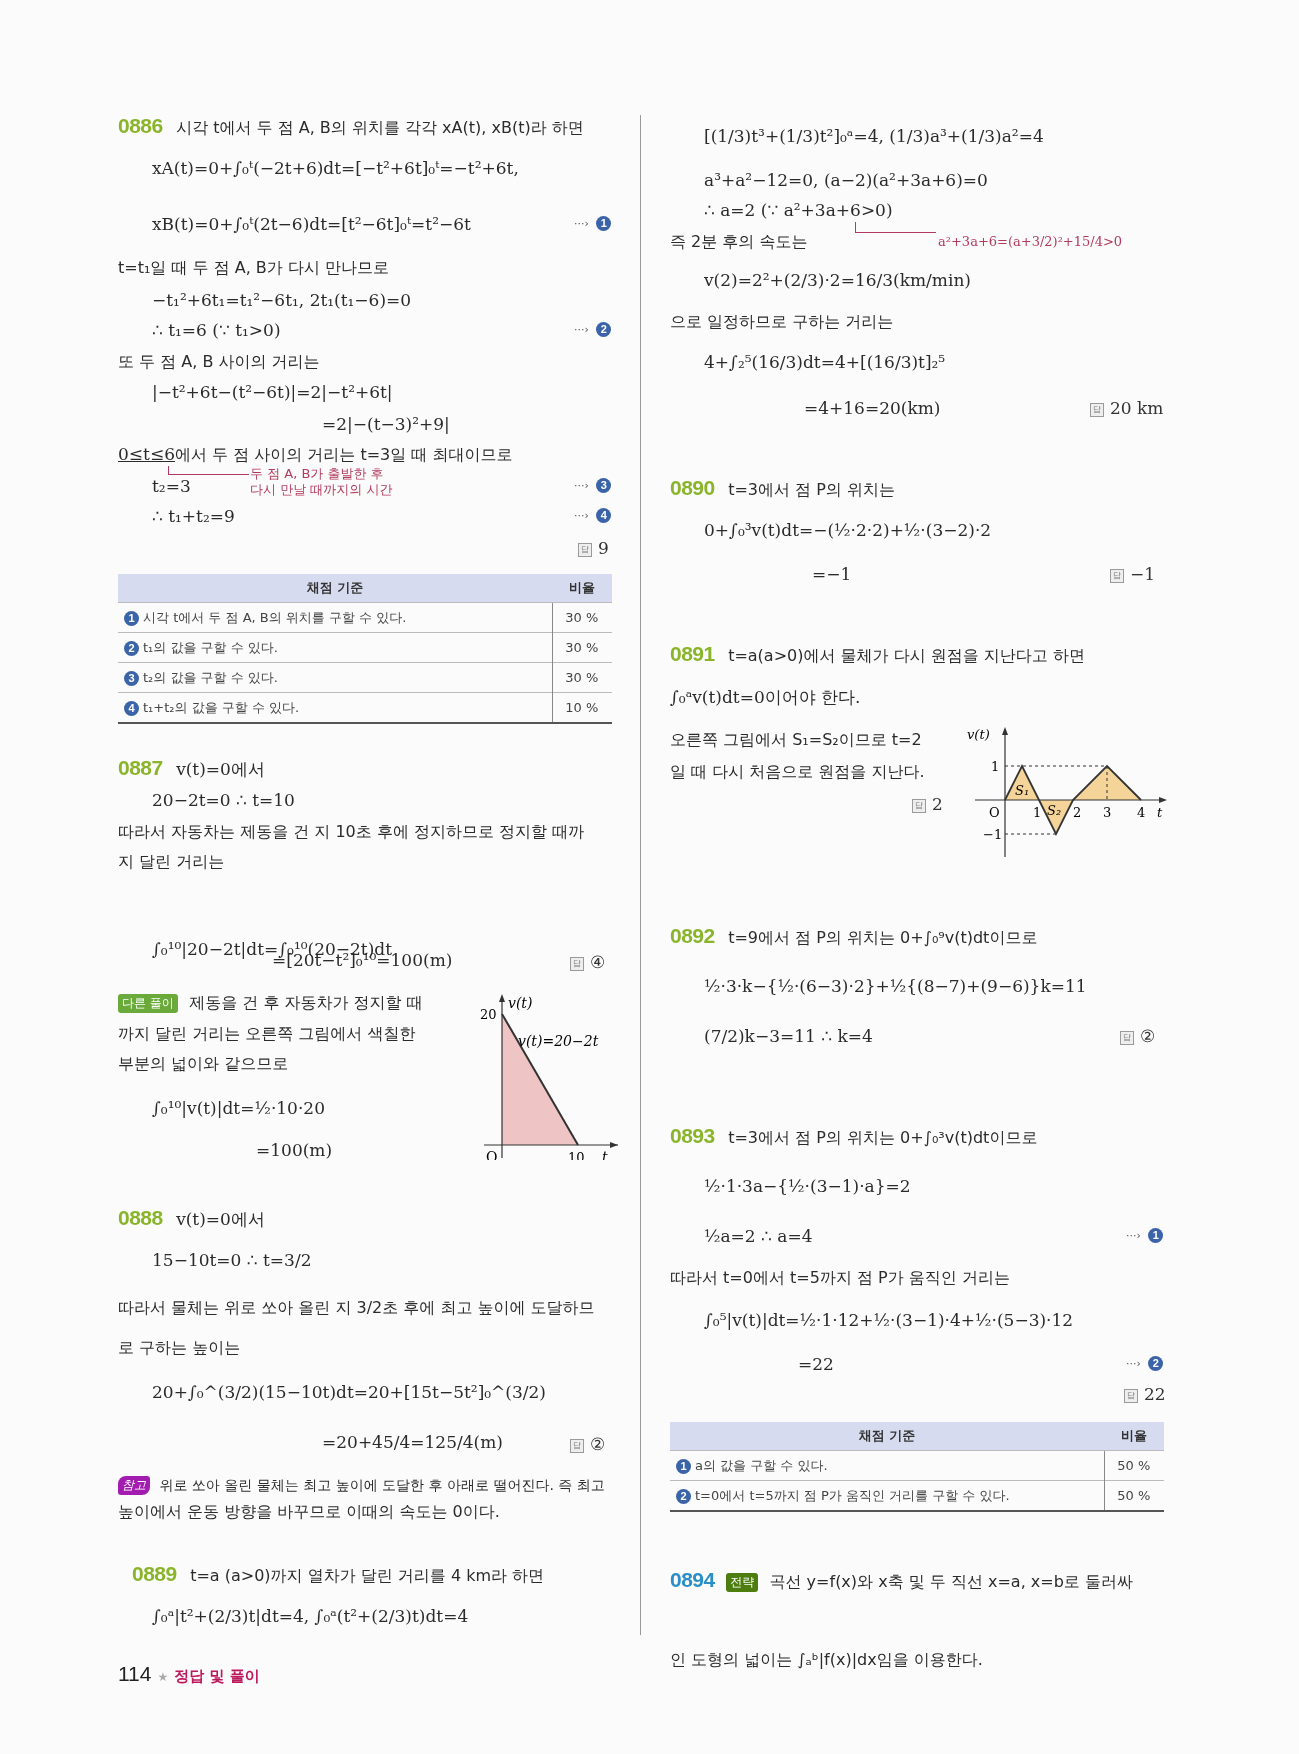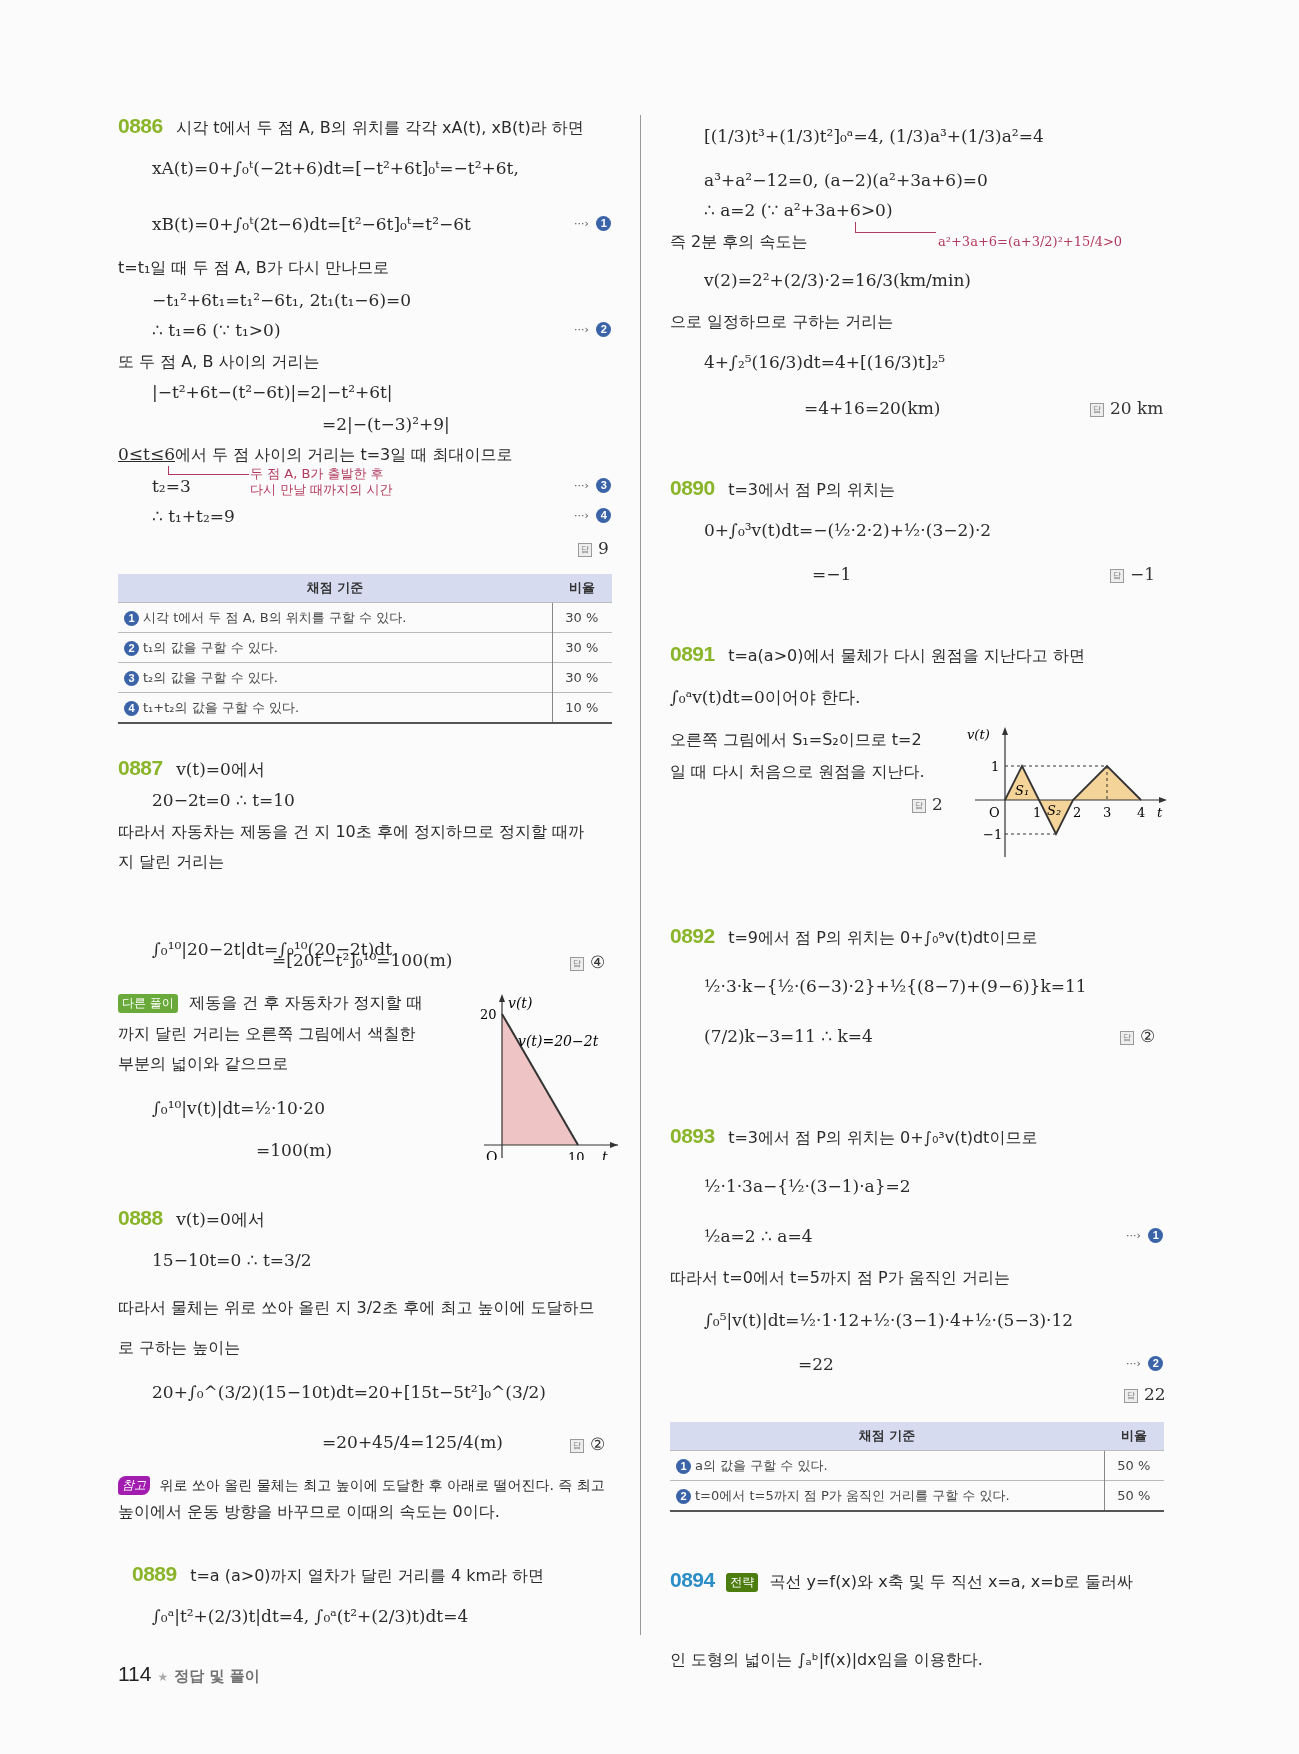--- a/index.html
+++ b/index.html
@@ -24,21 +24,21 @@
   table.grade td.pct{text-align:center;border-left:1px solid #888;padding-left:0;}
   table.grade tr:last-child td{border-bottom:2px solid #555;}
   .tag{display:inline-block;font-family:"DejaVu Sans",sans-serif;font-size:12px;color:#fff;padding:1px 4px;border-radius:3px;vertical-align:middle;}
   .tag.green{background:#6aaa3a;}
   .tag.teal{background:#a21caf;border-radius:8px 3px 8px 3px;font-style:italic;}
   .tag.orange{background:#4d7c0f;}
   .under{text-decoration:underline;}
   .footer{position:absolute;left:118px;top:1662px;font-family:"Liberation Sans",sans-serif;}
   .footer .pg{font-size:21px;color:#222;}
   .footer .star{color:#aaa;font-size:12px;margin:0 6px;}
-  .footer .lbl{font-family:"DejaVu Sans",sans-serif;font-size:15px;font-weight:bold;color:#737373;}
+  .footer .lbl{font-family:"DejaVu Sans",sans-serif;font-size:15px;font-weight:bold;color:#be185d;}
   svg text{font-family:"DejaVu Serif",serif;}
 </style>
 </head>
 <body>
 
 <div class="divider"></div>
 
 <div>
   <div class="abs" style="left:118px;top:114px;">
     <span class="pnum">0886</span>

